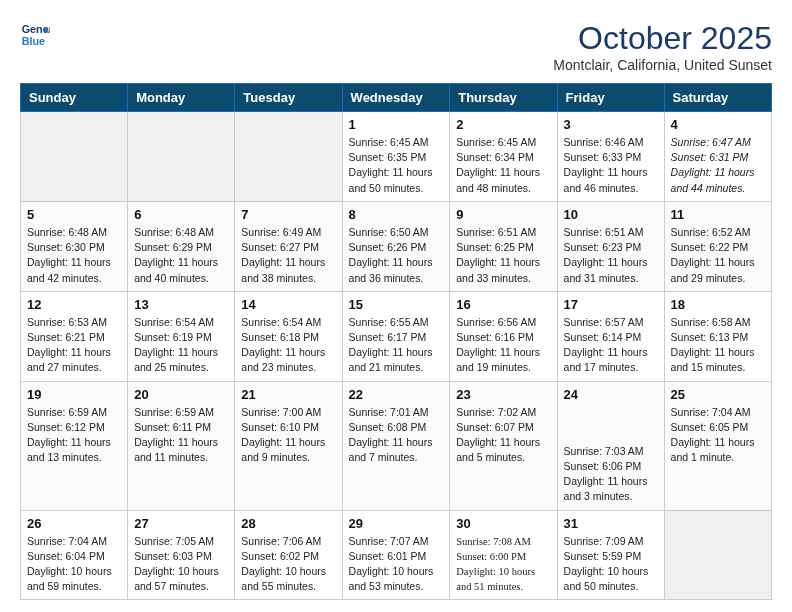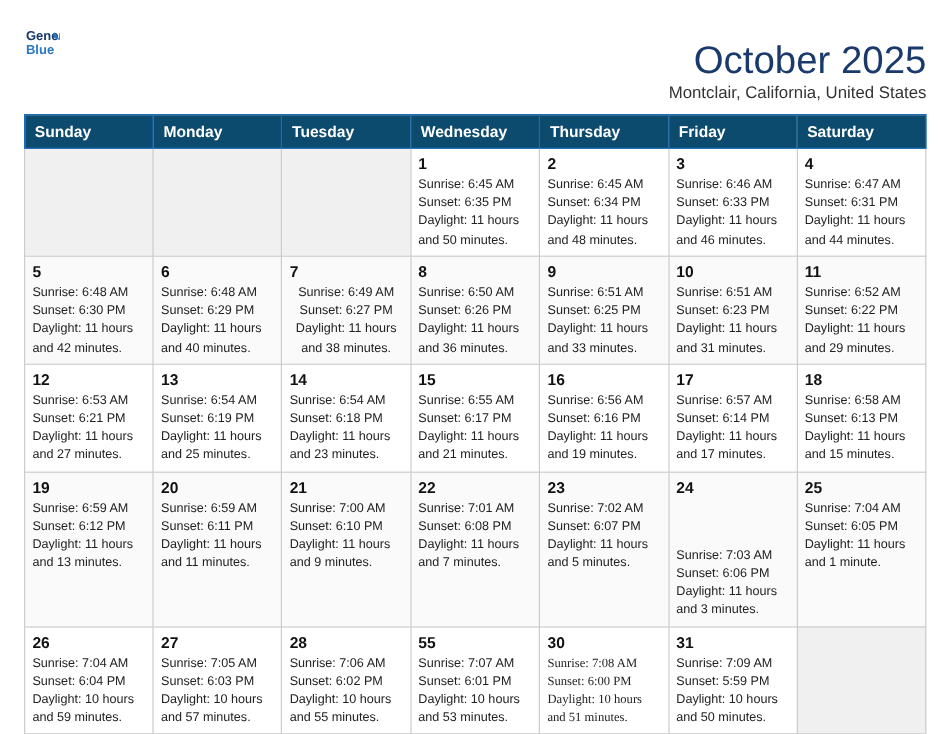--- a/index.html
+++ b/index.html
@@ -20,21 +20,20 @@
       display: flex;
       align-items: center;
       gap: 4px;
     }
     .logo-icon {
       width: 30px;
       height: 30px;
     }
     .title-block {
       text-align: right;
-      margin-top: 12px;
     }
     .month-title {
       font-size: 32px;
       color: #1a3a6b;
       font-weight: normal;
     }
     .location {
       font-size: 14px;
       color: #333;
     }
@@ -91,21 +90,21 @@
 <div class="header">
   <div class="logo">
     <svg class="logo-icon" viewBox="0 0 36 36" xmlns="http://www.w3.org/2000/svg">
       <text x="2" y="16" font-size="13" font-weight="bold" fill="#1a3a6b" font-family="Arial">General</text>
       <text x="2" y="30" font-size="13" font-weight="bold" fill="#2979c4" font-family="Arial">Blue</text>
       <polygon points="30,8 36,16 30,14" fill="#2979c4"></polygon>
     </svg>
   </div>
   <div class="title-block">
     <div class="month-title">October 2025</div>
-    <div class="location">Montclair, California, United States</div>
+    <div class="location">Montclair, California, United Sunset</div>
   </div>
 </div>
 
 <table class="calendar">
   <thead>
     <tr>
     <th>Sunday</th>
         <th>Monday</th>
         <th>Tuesday</th>
         <th>Wednesday</th>
@@ -135,21 +134,21 @@
         </td>
         <td>
           <div class="day-num">3</div>
           <div class="day-info" style="white-space: pre-line;">Sunrise: 6:46 AM
 Sunset: 6:33 PM
 Daylight: 11 hours
 and 46 minutes.</div>
         </td>
         <td>
           <div class="day-num">4</div>
-          <div class="day-info" style="white-space: pre-line;">Sunrise: 6:47 AM
+          <div class="day-info" style="white-space: pre-line; font-style: italic;">Sunrise: 6:47 AM
 Sunset: 6:31 PM
 Daylight: 11 hours
 and 44 minutes.</div>
         </td>
       </tr>
       <tr>
         <td>
           <div class="day-num">5</div>
           <div class="day-info" style="white-space: pre-line;">Sunrise: 6:48 AM
 Sunset: 6:30 PM
@@ -158,21 +157,21 @@
         </td>
         <td>
           <div class="day-num">6</div>
           <div class="day-info" style="white-space: pre-line;">Sunrise: 6:48 AM
 Sunset: 6:29 PM
 Daylight: 11 hours
 and 40 minutes.</div>
         </td>
         <td>
           <div class="day-num">7</div>
-          <div class="day-info" style="white-space: pre-line; text-align: center;">Sunrise: 6:49 AM
+          <div class="day-info" style="white-space: pre-line;">Sunrise: 6:49 AM
 Sunset: 6:27 PM
 Daylight: 11 hours
 and 38 minutes.</div>
         </td>
         <td>
           <div class="day-num">8</div>
           <div class="day-info" style="white-space: pre-line;">Sunrise: 6:50 AM
 Sunset: 6:26 PM
 Daylight: 11 hours
 and 36 minutes.</div>
@@ -317,21 +316,21 @@
 and 57 minutes.</div>
         </td>
         <td>
           <div class="day-num">28</div>
           <div class="day-info" style="white-space: pre-line;">Sunrise: 7:06 AM
 Sunset: 6:02 PM
 Daylight: 10 hours
 and 55 minutes.</div>
         </td>
         <td>
-          <div class="day-num">55</div>
+          <div class="day-num">29</div>
           <div class="day-info" style="white-space: pre-line;">Sunrise: 7:07 AM
 Sunset: 6:01 PM
 Daylight: 10 hours
 and 53 minutes.</div>
         </td>
         <td>
           <div class="day-num">30</div>
           <div class="day-info" style="white-space: pre-line; font-family: Liberation Serif, serif;">Sunrise: 7:08 AM
 Sunset: 6:00 PM
 Daylight: 10 hours

